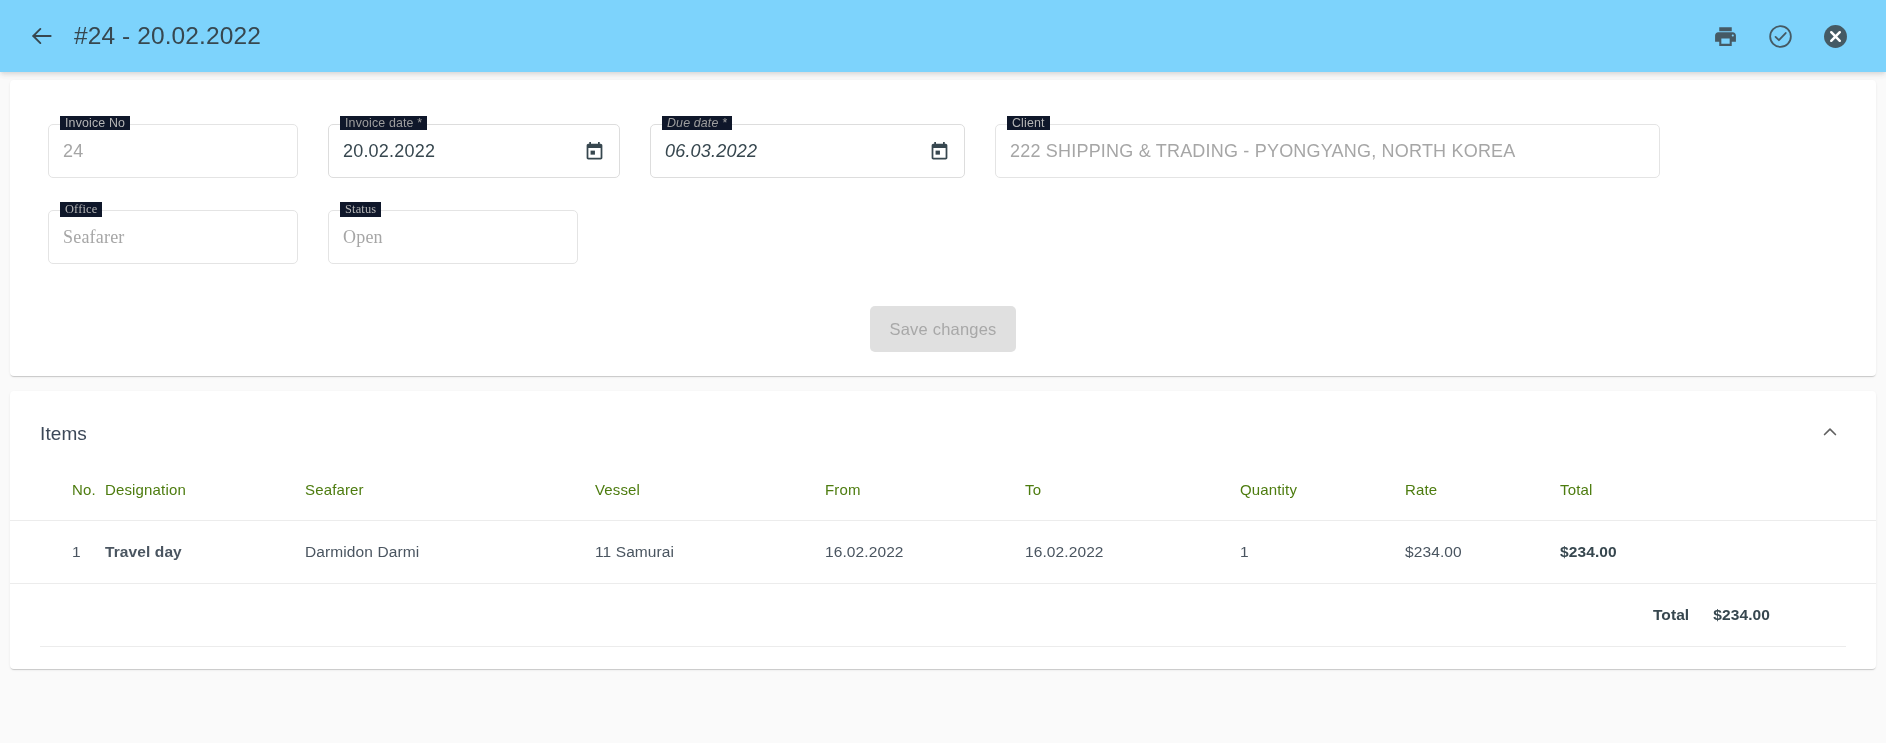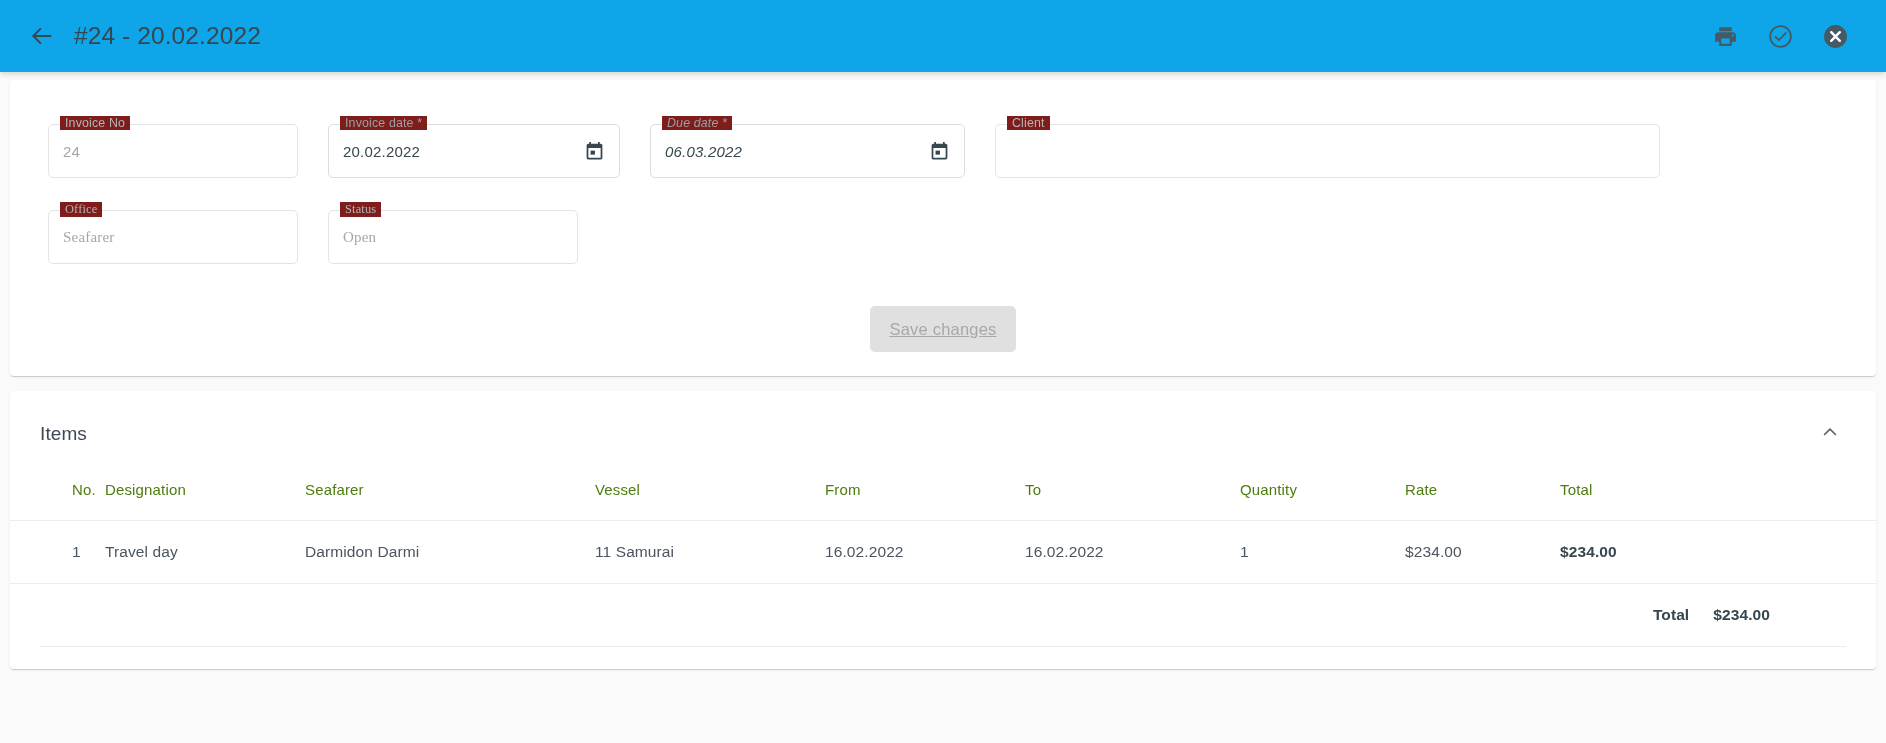--- a/index.html
+++ b/index.html
@@ -11,21 +11,21 @@
     background: #fafafa;
     font-family: "Liberation Sans", sans-serif;
     -webkit-font-smoothing: antialiased;
     overflow: hidden;
   }
 
   
   .appbar {
     position: relative;
     height: 72px;
-    background: #0ea5e9;
+    background: #7dd3fc;
     display: flex;
     align-items: center;
     padding: 0 26px 0 22px;
     box-shadow: 0 2px 4px -1px rgba(0,0,0,.09),
                 0 4px 5px 0 rgba(0,0,0,.05),
                 0 1px 10px 0 rgba(0,0,0,.04);
     z-index: 5;
   }
   .back-btn {
     width: 40px; height: 40px;
@@ -96,29 +96,29 @@
     padding: 0 14px;
     margin-right: 30px;
     cursor: text;
   }
   .field.disabled { border-color: #e4e4e4; background: #fff; cursor: default; }
   .field-label {
     position: absolute;
     top: -9px;
     left: 11px;
     padding: 0 5px;
-    background: #7f1d1d;
+    background: #0f172a;
     font-size: 12.4px;
     color: #9e9e9e;
     letter-spacing: .15px;
     white-space: nowrap;
   }
   .field-label.disabled { color: #b5b5b5; }
   .field-value {
-    font-size: 15px;
+    font-size: 18px;
     color: #37474f;
     letter-spacing: .2px;
     white-space: nowrap;
     overflow: hidden;
   }
   .field-value.muted { color: #a6a6a6; }
   .field-value.placeholder { color: #3c4858; }
   .cal-icon {
     margin-left: auto;
     padding-left: 10px;
@@ -148,21 +148,20 @@
     height: 46px;
     padding: 0 20px;
     border: none;
     border-radius: 5px;
     background: #e0e0e0;
     color: #a8a8a8;
     font-size: 16.5px;
     font-family: inherit;
     letter-spacing: .2px;
     cursor: default;
-    text-decoration: underline;
   }
 
   
   .items-head {
     display: flex;
     align-items: center;
     padding: 0 30px 0 30px;
     height: 42px;
   }
   .items-title {
@@ -195,21 +194,21 @@
     font-size: 15.5px;
     color: #4a5560;
     padding: 22px 0 22px 0;
     letter-spacing: .1px;
     border-top: 1px solid #ececec;
     white-space: nowrap;
   }
   table.items td.bold { color: #37474f; font-weight: bold; }
 
   .c-no    { width: 95px;  padding-left: 62px !important; }
-  .c-des   { width: 200px; }
+  .c-des   { width: 200px; font-weight: bold; }
   .c-sea   { width: 290px; }
   .c-ves   { width: 230px; }
   .c-from  { width: 200px; }
   .c-to    { width: 215px; }
   .c-qty   { width: 165px; }
   .c-rate  { width: 155px; }
   .c-total { }
 
   .totals-row td {
     border-top: 1px solid #ececec;
@@ -307,20 +306,21 @@
         <span class="cal-icon">
           <svg width="21" height="21" viewBox="0 0 24 24" fill="#37474f">
             <path d="M19 3h-1V1h-2v2H8V1H6v2H5c-1.11 0-2 .9-2 2v14c0 1.1.89 2 2 2h14c1.1 0 2-.9 2-2V5c0-1.1-.9-2-2-2zm0 16H5V8h14v11z"></path>
             <rect x="7.5" y="11" width="5" height="4.6"></rect>
           </svg>
         </span>
       </div>
 
       <div class="field disabled w-client">
         <span class="field-label disabled">Client</span>
+        <span class="field-value muted">222 SHIPPING &amp; TRADING - PYONGYANG, NORTH KOREA</span>
       </div>
 
     </div>
 
     <div class="field-row row2">
 
       <div class="field disabled w-office">
         <span class="field-label disabled">Office</span>
         <span class="field-value muted">Seafarer</span>
       </div>

